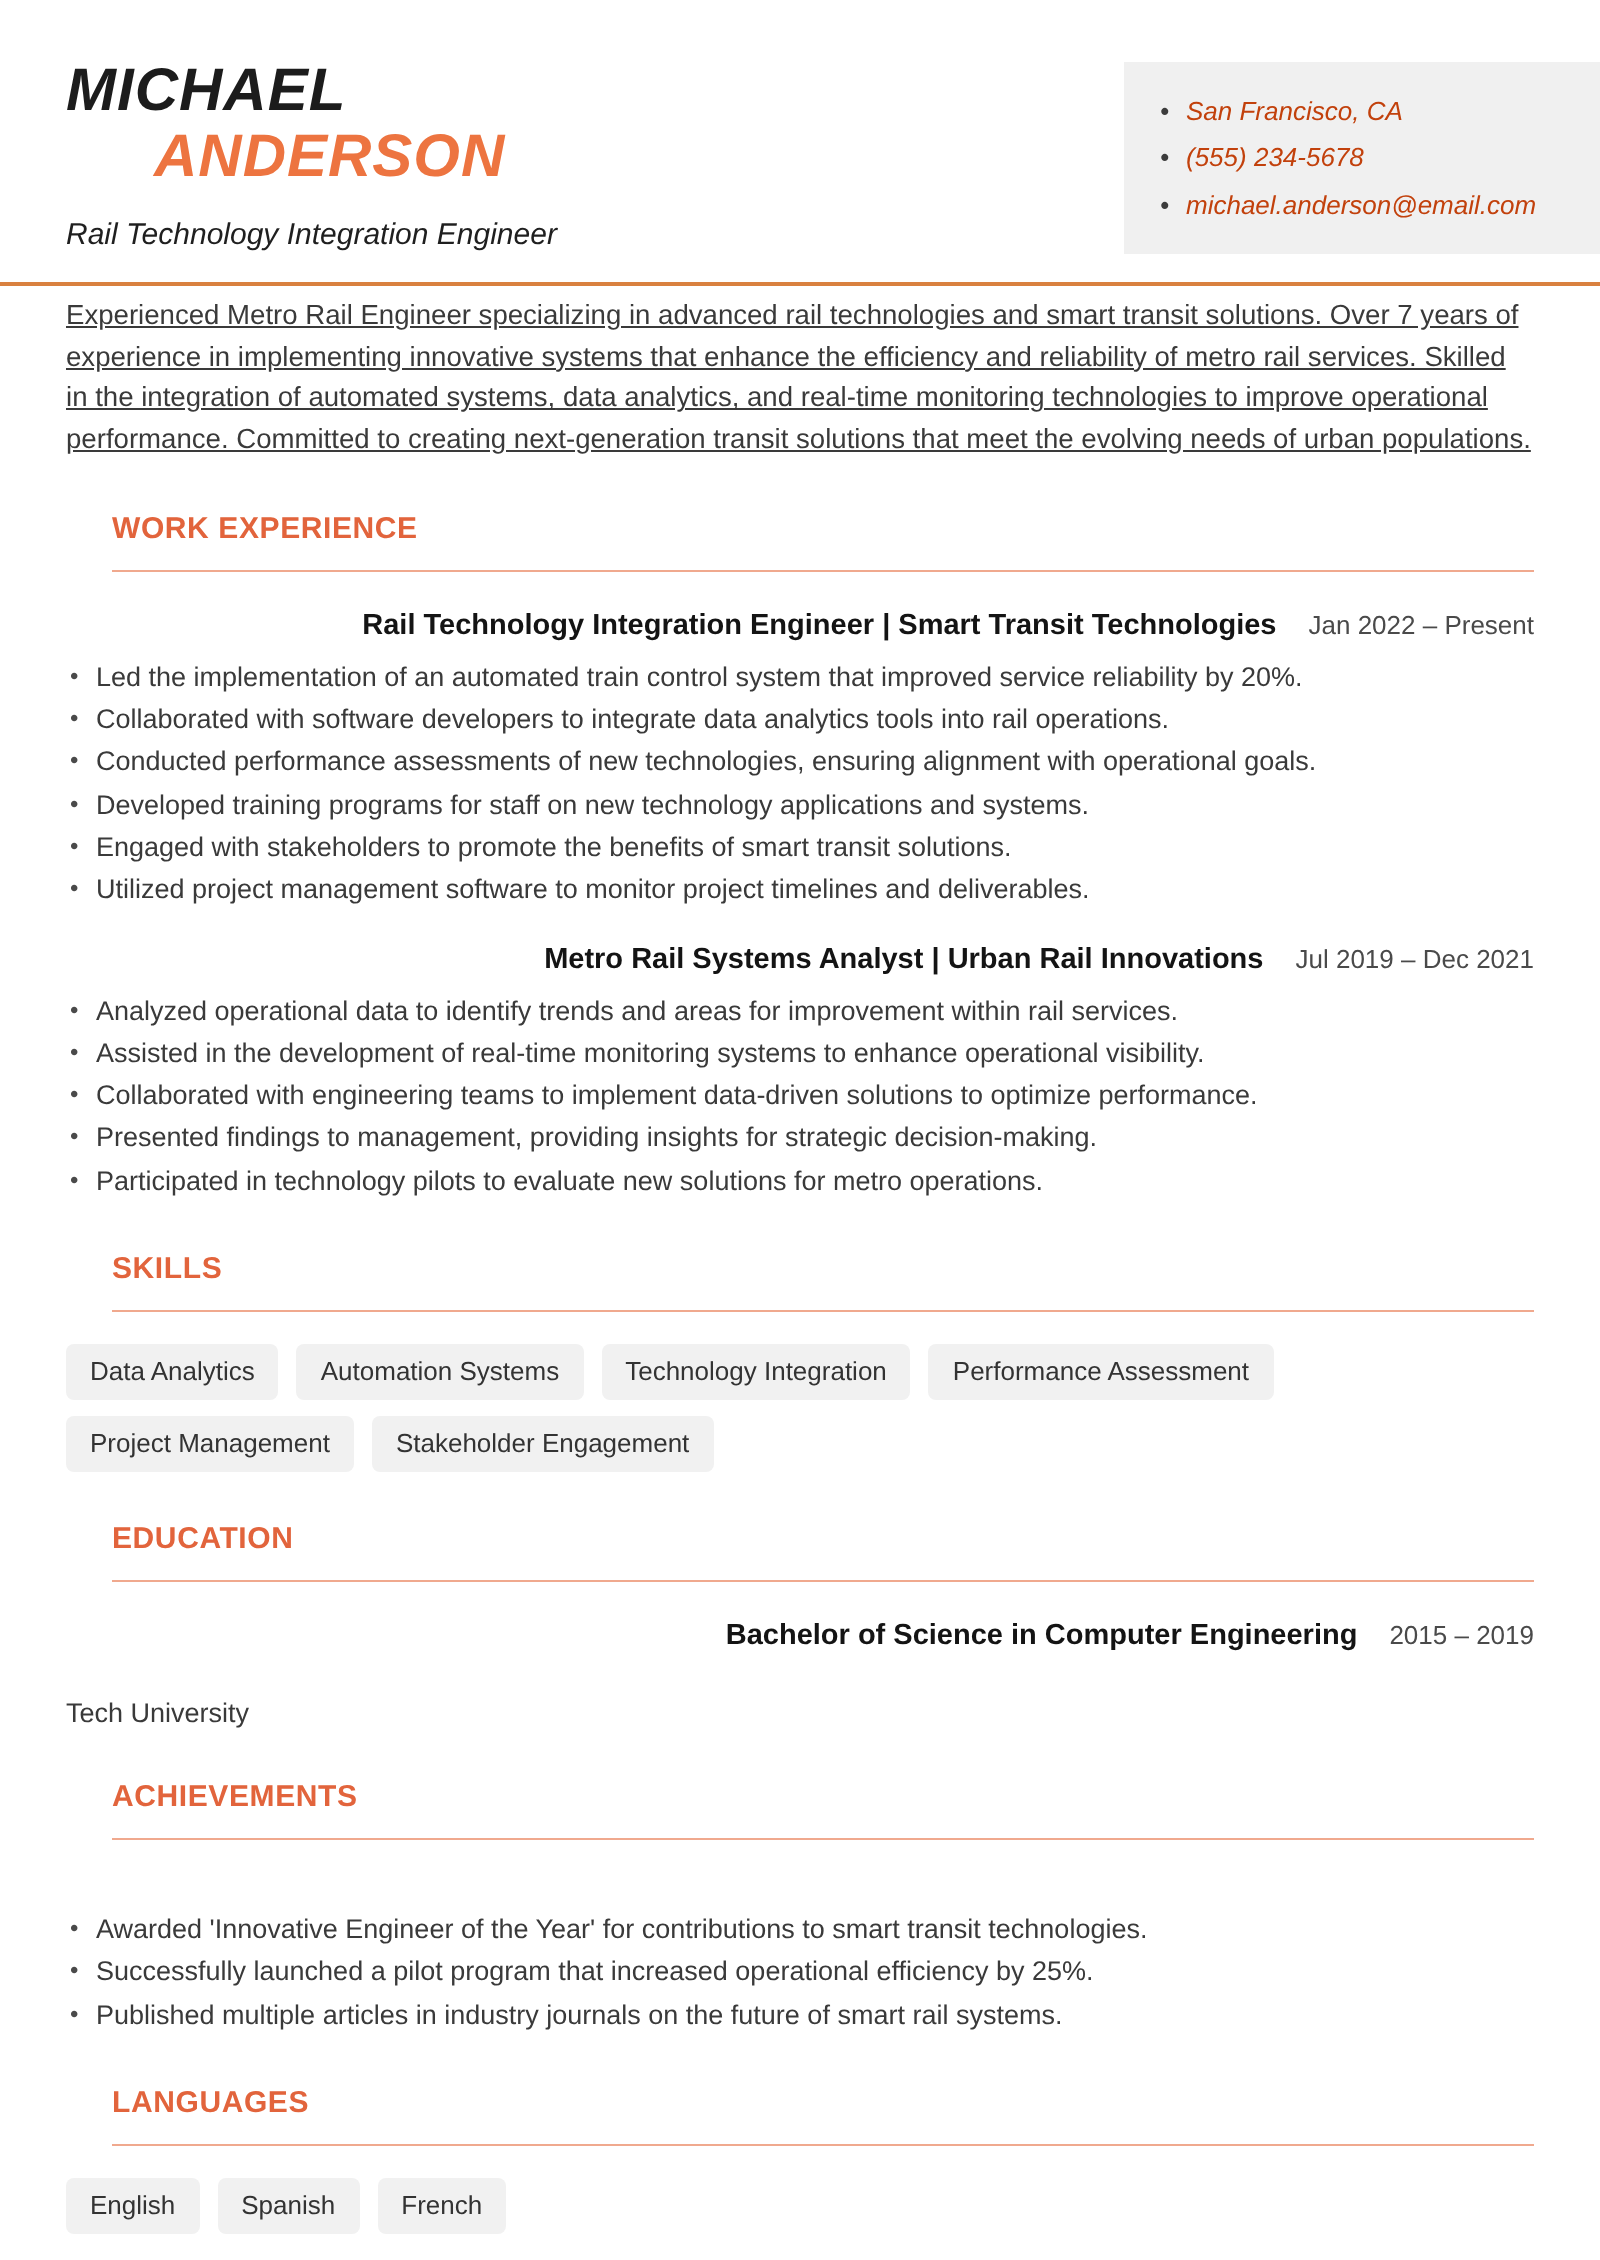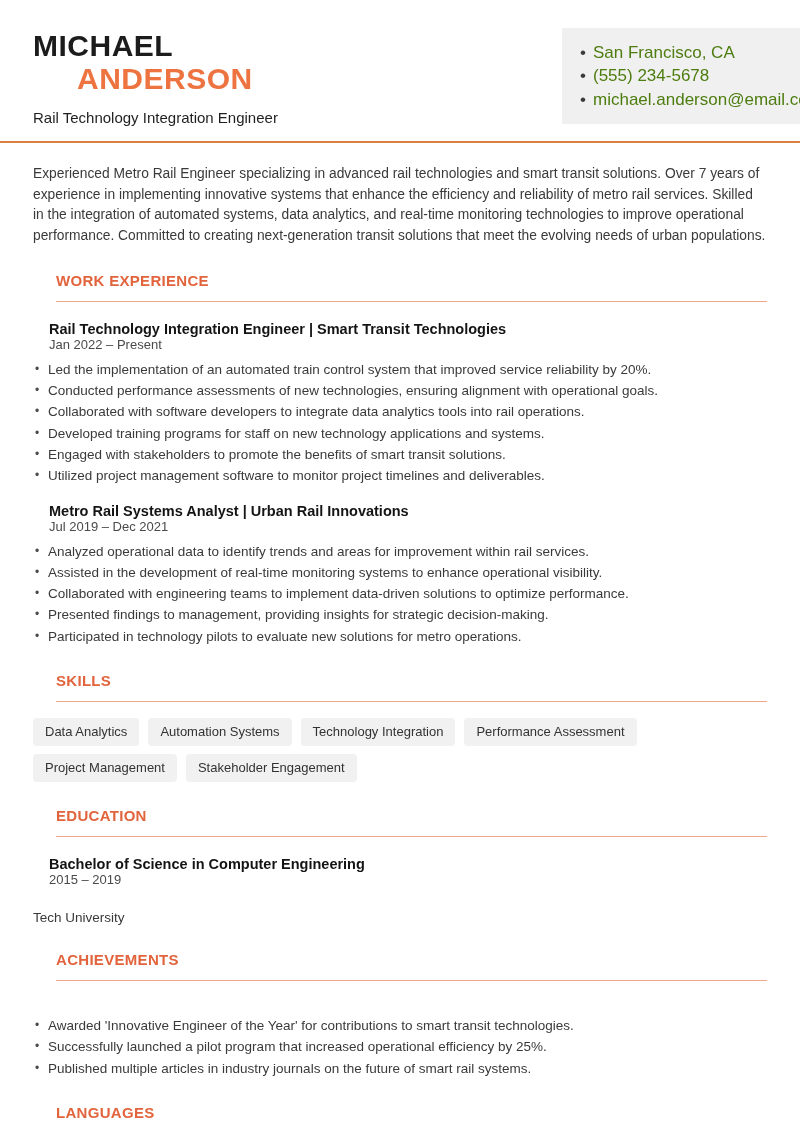--- a/index.html
+++ b/index.html
@@ -11,41 +11,41 @@
     --pill-bg:#F1F1F1;
     --text:#3A3A3A;
     --dark:#1C1C1C;
   }
   *{margin:0;padding:0;box-sizing:border-box;}
   html,body{background:#fff;}
   body{font-family:"Liberation Sans","DejaVu Sans",sans-serif;}
   .page{width:800px;height:1130px;background:#fff;position:relative;overflow:hidden;}
 
   
-  .header{display:flex;justify-content:space-between;align-items:center;padding:25px 0 0 33px;}
+  .header{display:flex;justify-content:space-between;align-items:flex-end;padding:25px 0 0 33px;font-style:italic;}
   .name-block{padding-top:4px;}
   .first-name{font-size:30px;font-weight:800;letter-spacing:.5px;line-height:33px;color:var(--dark);}
   .last-name{font-size:30px;font-weight:800;letter-spacing:.5px;line-height:33px;color:var(--accent);margin-left:44px;}
   .headline{font-size:15px;color:#1F1F1F;margin-top:14px;line-height:18px;}
   .contact-card{background:var(--card-bg);width:238px;padding:13px 16px 13px 18px;}
   .contact-list{list-style:none;}
-  .contact-list li{font-size:17px;color:#4d7c0f;line-height:23.5px;padding-left:13px;position:relative;}
+  .contact-list li{font-size:13px;color:#c2410c;line-height:23.5px;padding-left:13px;position:relative;}
   .contact-list li::before{content:"•";position:absolute;left:0;color:#3C3C3C;}
   .header-rule{height:2px;background:var(--divider);margin-top:14px;}
 
   
   .main{padding:0 33px;}
-  .summary{margin-top:21px;font-size:13.8px;line-height:20.7px;color:var(--text);}
+  .summary{margin-top:5px;font-size:13.8px;line-height:20.7px;color:var(--text);text-decoration:underline;}
 
   .section{margin-top:26px;}
   .section-heading{color:var(--heading);font-size:15px;font-weight:700;letter-spacing:.3px;line-height:16px;padding-bottom:12px;border-bottom:1.5px solid var(--rule);margin-left:23px;}
 
   .entry{margin-top:19px;}
   .entry + .entry{margin-top:16px;}
-  .entry-head{display:flex;justify-content:flex-end;align-items:baseline;flex-direction:column;}
+  .entry-head{display:flex;justify-content:flex-end;align-items:baseline;}
   .entry-title{font-size:14.5px;font-weight:700;color:#141414;line-height:16px;}
   .entry-dates{font-size:13px;color:#4A4A4A;white-space:nowrap;margin-left:16px;}
   .bullet-list{list-style:none;margin-top:7px;}
   .bullet-list li{font-size:13.5px;color:var(--text);line-height:21.3px;padding-left:15px;position:relative;}
   .bullet-list li::before{content:"•";position:absolute;left:2px;color:#4A4A4A;font-size:12px;}
 
   .pill-row{display:flex;flex-wrap:wrap;gap:8px 9px;margin-top:16px;}
   .pill{background:var(--pill-bg);color:#333;font-size:13px;line-height:13px;padding:7px 12px 8px;border-radius:4px;white-space:nowrap;}
 
   .edu-school{font-size:13.5px;color:var(--text);margin-top:22px;line-height:17px;}
@@ -79,22 +79,22 @@
     <div class="section">
       <div class="section-heading">WORK EXPERIENCE</div>
 
       <div class="entry">
         <div class="entry-head">
           <div class="entry-title">Rail Technology Integration Engineer | Smart Transit Technologies</div>
           <div class="entry-dates">Jan 2022 – Present</div>
         </div>
         <ul class="bullet-list">
           <li>Led the implementation of an automated train control system that improved service reliability by 20%.</li>
+          <li>Collaborated with software developers to integrate data analytics tools into rail operations.</li>
           <li>Conducted performance assessments of new technologies, ensuring alignment with operational goals.</li>
-          <li>Collaborated with software developers to integrate data analytics tools into rail operations.</li>
           <li>Developed training programs for staff on new technology applications and systems.</li>
           <li>Engaged with stakeholders to promote the benefits of smart transit solutions.</li>
           <li>Utilized project management software to monitor project timelines and deliverables.</li>
         </ul>
       </div>
 
       <div class="entry">
         <div class="entry-head">
           <div class="entry-title">Metro Rail Systems Analyst | Urban Rail Innovations</div>
           <div class="entry-dates">Jul 2019 – Dec 2021</div>

